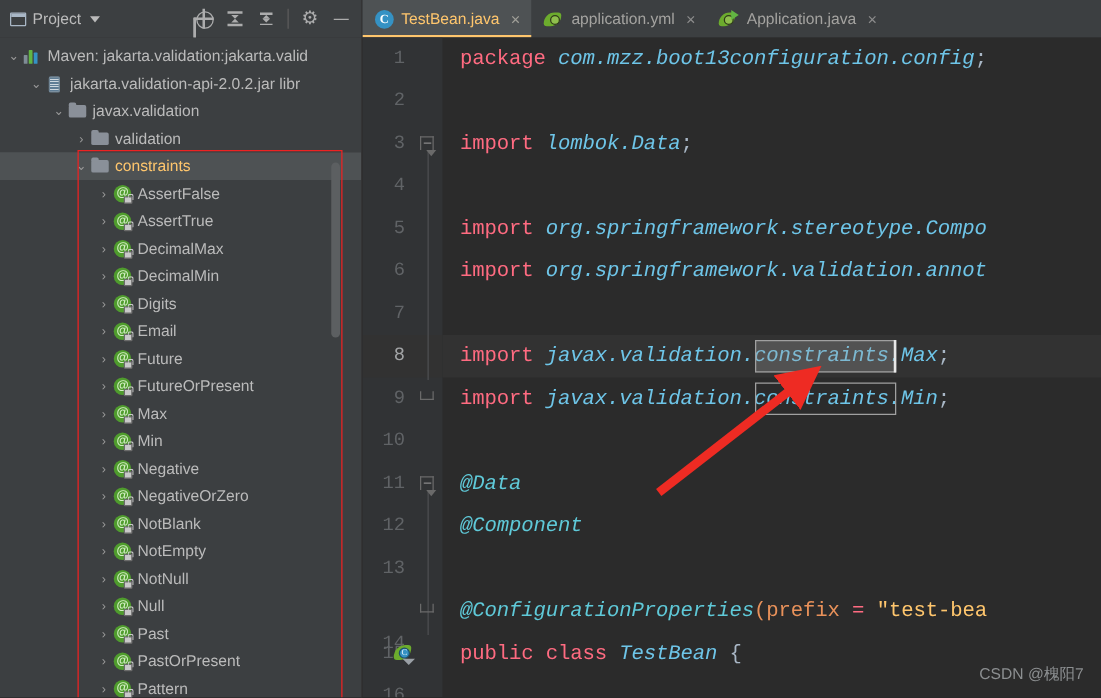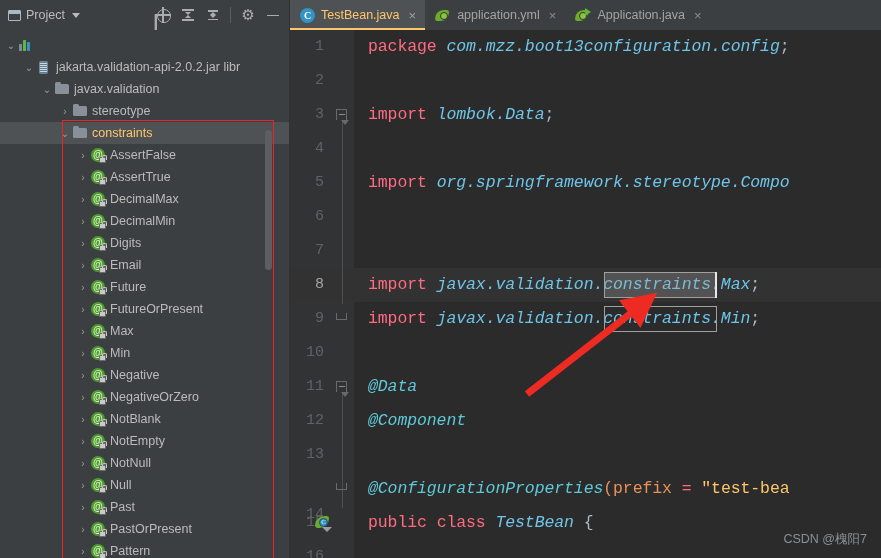--- a/index.html
+++ b/index.html
@@ -323,41 +323,42 @@
       <div class="tree" id="tree">
           <div class="trow" style="padding-left: 4px;">
             <span class="twist">⌄</span>
             <span class="ticon">
               <span class="ic-maven">
                 <b></b>
                 <b></b>
                 <b></b>
               </span>
             </span>
+            <span class="tlabel">Maven: jakarta.validation:jakarta.valid</span>
           </div>
           <div class="trow" style="padding-left: 22px;">
             <span class="twist">⌄</span>
             <span class="ticon">
               <span class="ic-jar"></span>
             </span>
             <span class="tlabel">jakarta.validation-api-2.0.2.jar  libr</span>
           </div>
           <div class="trow" style="padding-left: 40px;">
             <span class="twist">⌄</span>
             <span class="ticon">
               <span class="ic-folder"></span>
             </span>
             <span class="tlabel">javax.validation</span>
           </div>
           <div class="trow" style="padding-left: 58px;">
             <span class="twist">›</span>
             <span class="ticon">
               <span class="ic-folder"></span>
             </span>
-            <span class="tlabel">stereotype</span>
+            <span class="tlabel">validation</span>
           </div>
           <div class="trow selected" style="padding-left: 58px;">
             <span class="twist">⌄</span>
             <span class="ticon">
               <span class="ic-folder"></span>
             </span>
             <span class="tlabel">constraints</span>
           </div>
           <div class="trow" style="padding-left: 76px;">
             <span class="twist">›</span>
@@ -607,20 +608,21 @@
             <span class="dot">C</span>
             <i class="tri"></i>
           </div>
         </div>
       <div class="code-area" id="codearea">
           <div class="line-hl" style="top: 238px;"></div>
           <div class="cline" style="top: 0px;"><span class="kwp">package</span><span class="pl"> </span><span class="ident">com.mzz.boot13configuration.config</span><span class="pl">;</span></div>
           <div class="cline" style="top: 34px;"></div>
           <div class="cline" style="top: 68px;"><span class="kwp">import</span><span class="pl"> </span><span class="ident">lombok.Data</span><span class="pl">;</span></div>
           <div class="cline" style="top: 136px;"><span class="kwp">import</span><span class="pl"> </span><span class="ident">org.springframework.stereotype.Compo</span></div>
+          <div class="cline" style="top: 170px;"><span class="kwp">import</span><span class="pl"> </span><span class="ident">org.springframework.validation.annot</span></div>
           <div class="cline" style="top: 204px;"></div>
           <div class="cline" style="top: 238px;"><span class="kwp">import</span><span class="pl"> </span><span class="ident">javax.validation.constraints.Max</span><span class="pl">;</span></div>
           <div class="cline" style="top: 272px;"><span class="kwp">import</span><span class="pl"> </span><span class="ident">javax.validation.constraints.Min</span><span class="pl">;</span></div>
           <div class="cline" style="top: 306px;"></div>
           <div class="cline" style="top: 340px;"><span class="anno">@Data</span></div>
           <div class="cline" style="top: 374px;"><span class="anno">@Component</span></div>
           <div class="cline" style="top: 442px;"><span class="anno">@ConfigurationProperties</span><span class="param">(</span><span class="param">prefix</span><span class="pl"> </span><span class="op">=</span><span class="pl"> </span><span class="str">"test-bea</span></div>
           <div class="cline" style="top: 476px;"><span class="kwp">public</span><span class="pl"> </span><span class="kwp">class</span><span class="pl"> </span><span class="ident">TestBean</span><span class="pl"> </span><span class="pl">{</span></div>
           <div class="cline" style="top: 510px;"></div>
           <div class="occ-box filled" style="left: 250.08px; top: 242px; width: 113.12px; height: 26px;"></div>

